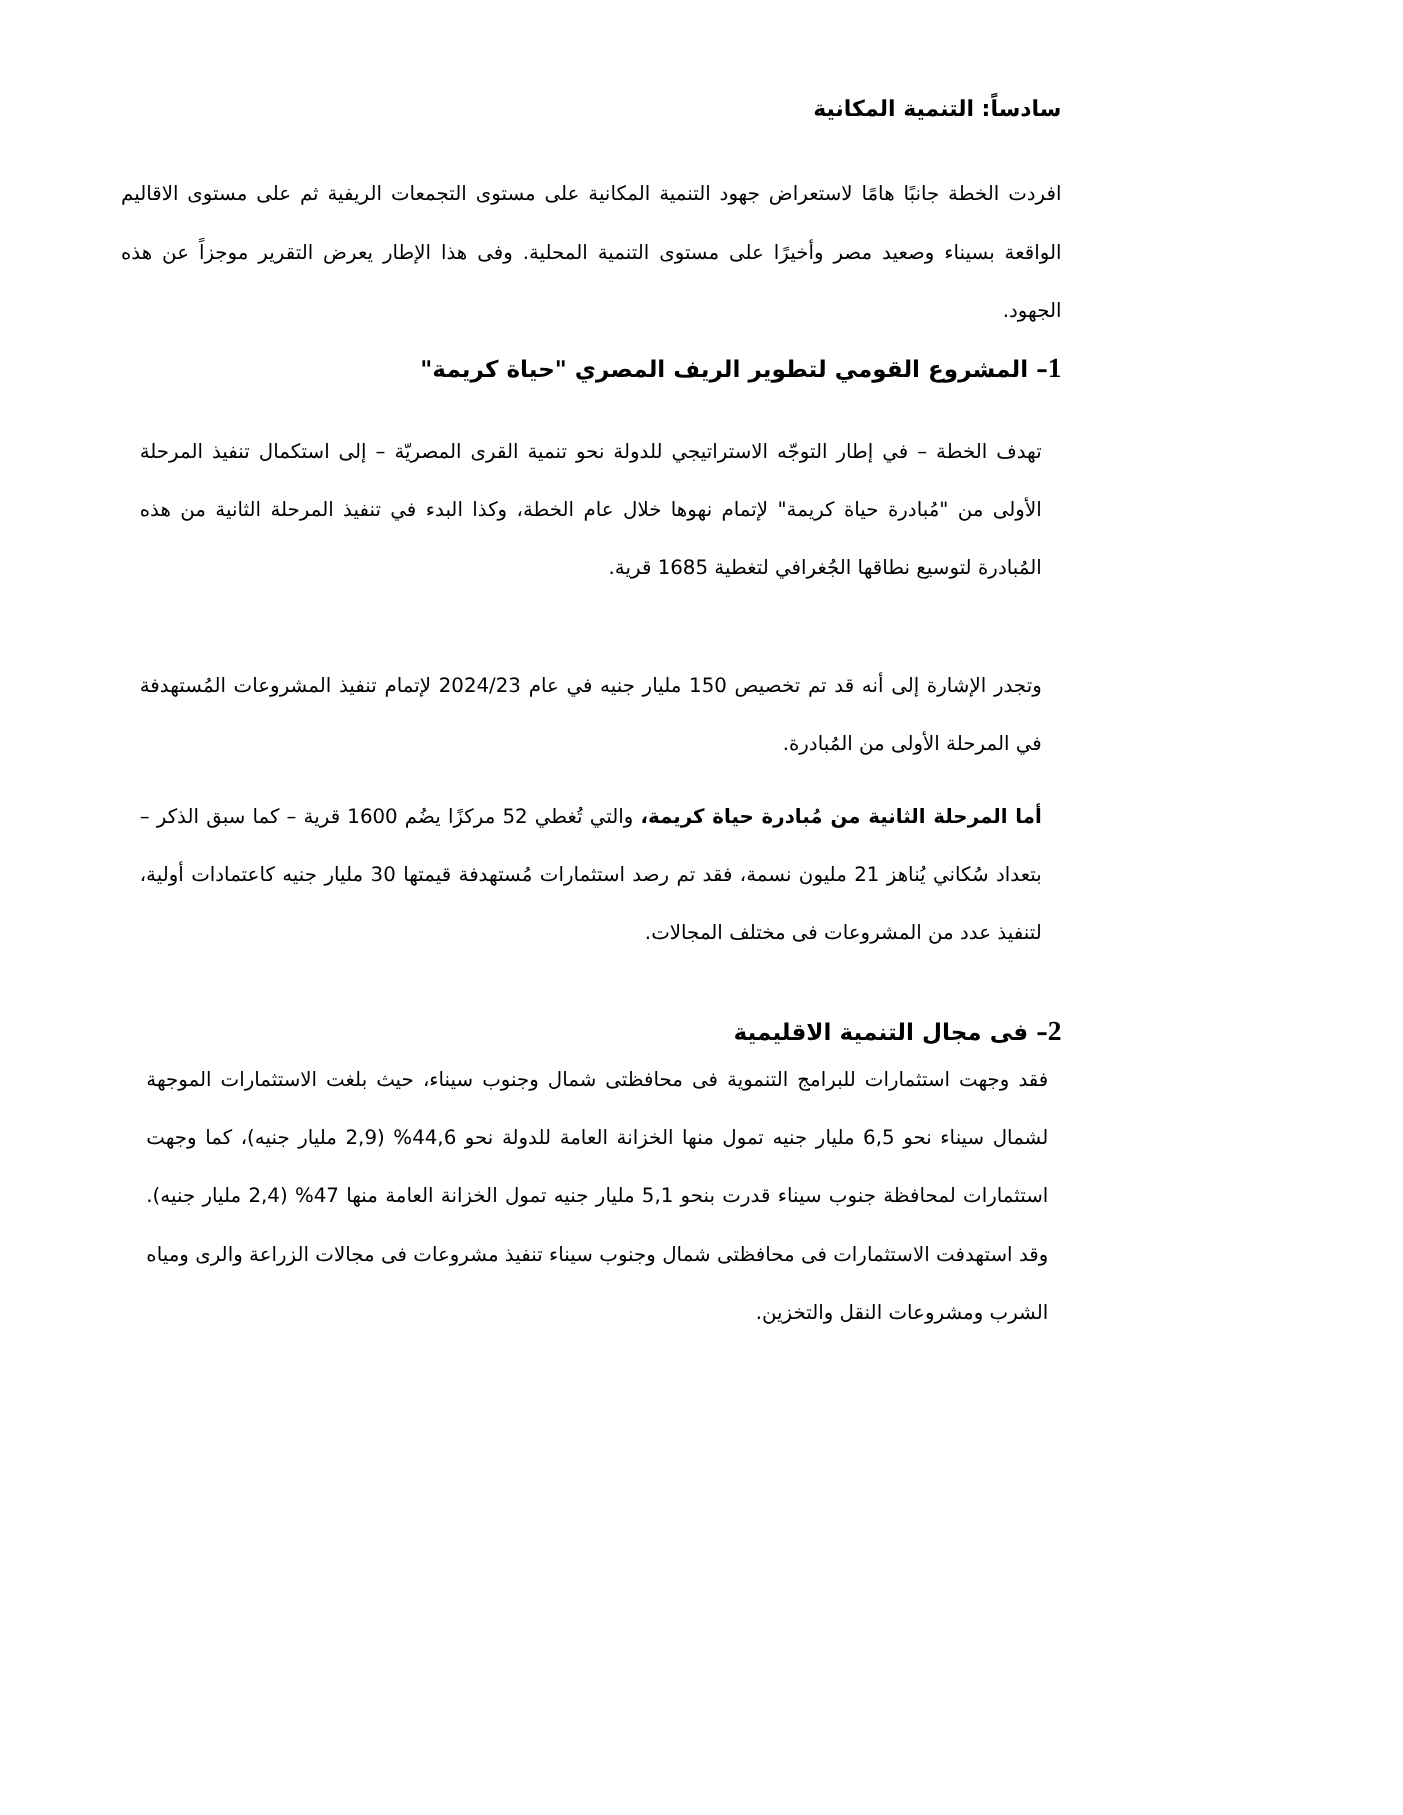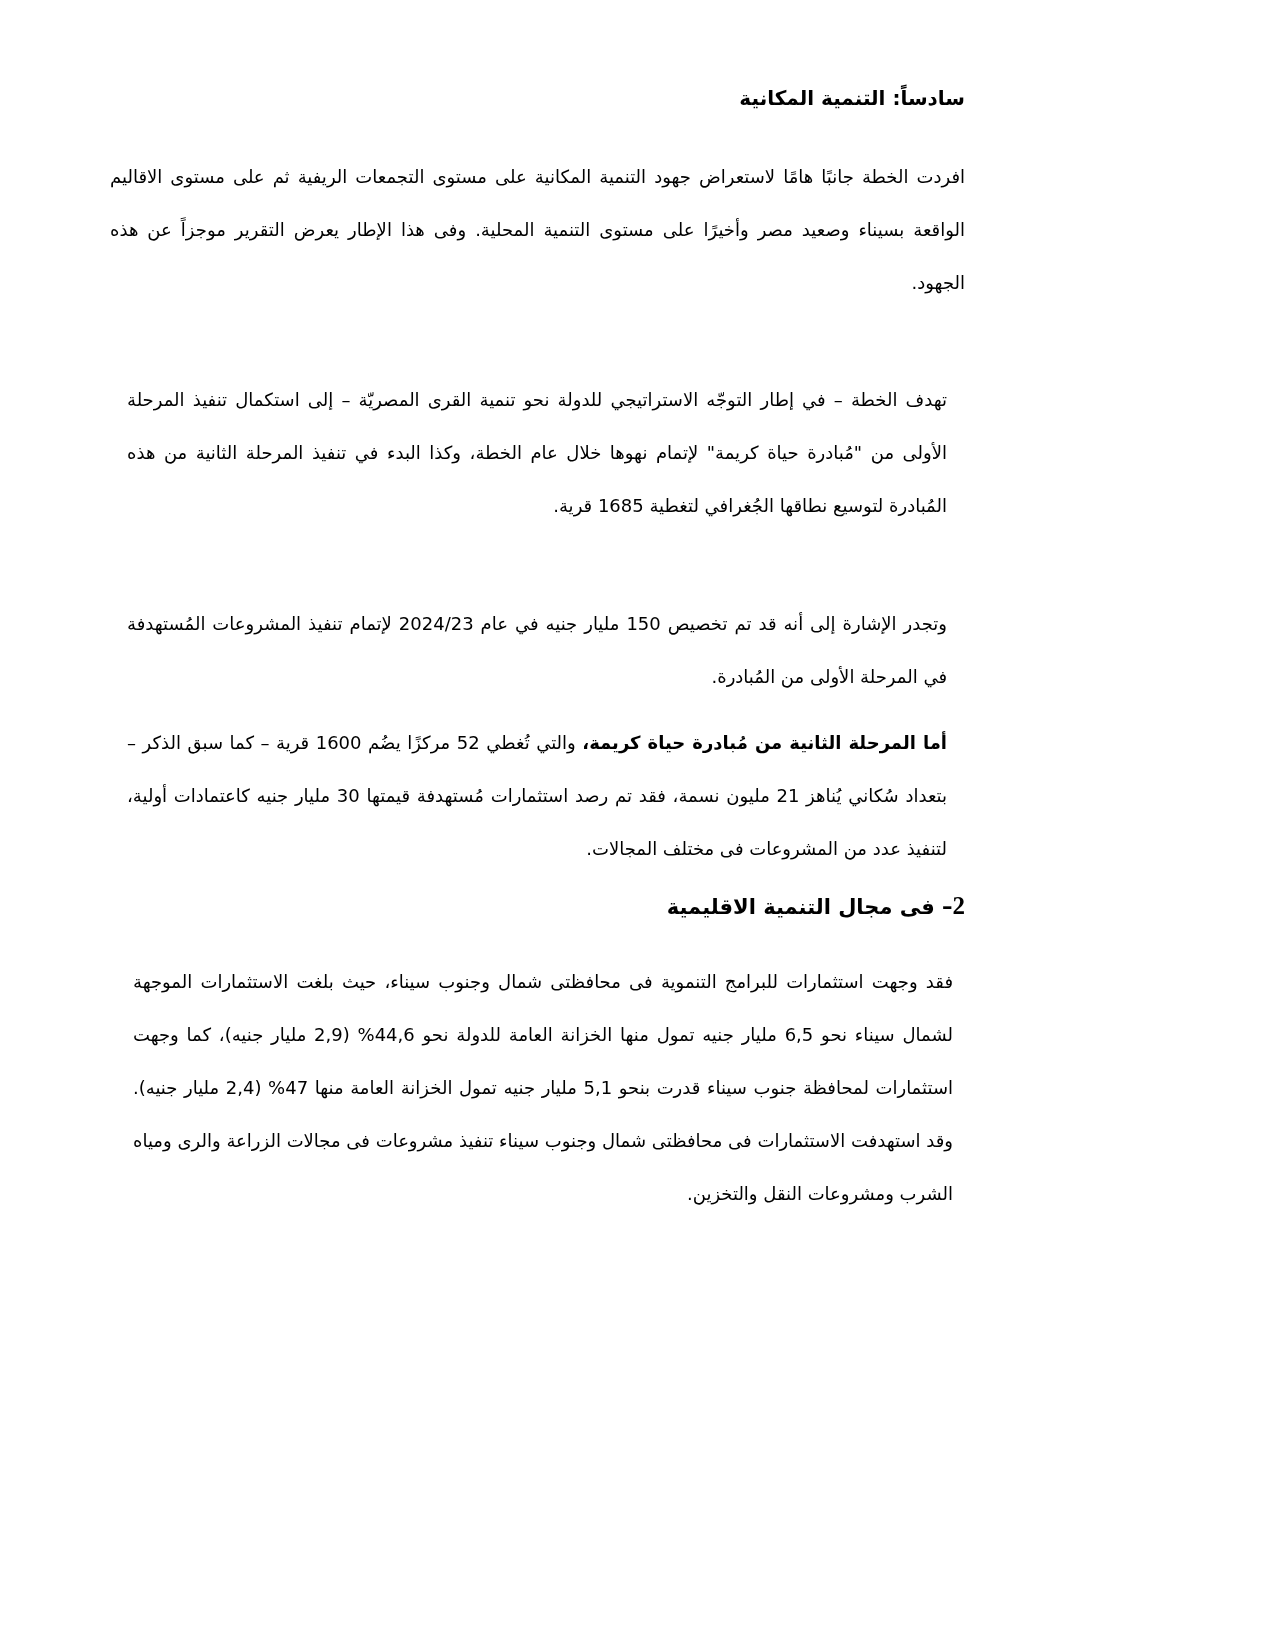--- a/index.html
+++ b/index.html
@@ -52,24 +52,24 @@
     }
     .sub-heading .num {
       font-family: "Liberation Serif", serif;
       font-size: 25px;
     }
     .bold {
       font-weight: bold;
     }
     #p1 { top: 150px; }
     #h1 { top: 322px; }
-    #p2 { top: 373px; right: 230px; width: 820px; }
+    #p2 { top: 384px; right: 230px; width: 820px; }
     #p3 { top: 597px; right: 230px; width: 820px; }
     #p4 { top: 716px; right: 230px; width: 820px; }
-    #h2 { top: 892px; }
+    #h2 { top: 924px; }
     #p5 { top: 955px; right: 224px; width: 820px; }
     #p6 { top: 1310px; right: 230px; width: 820px; }
     .page-number {
       position: absolute;
       top: 1510px;
       left: 0;
       width: 1275px;
       text-align: center;
       font-family: "Liberation Serif", serif;
       font-size: 20px;
@@ -78,20 +78,23 @@
   </style>
 </head>
 <body>
 
 <div class="page">
 
   <h2 id="section-title" class="section-title">سادساً: التنمية المكانية</h2>
 
   <p id="p1" class="para">افردت الخطة جانبًا هامًا لاستعراض جهود التنمية المكانية على مستوى التجمعات الريفية ثم على مستوى الاقاليم الواقعة بسيناء وصعيد مصر وأخيرًا على مستوى التنمية المحلية. وفى هذا الإطار يعرض التقرير موجزاً عن هذه الجهود.</p>
 
+  <h3 id="h1" class="sub-heading">
+    <span class="num">1</span><span>– المشروع القومي لتطوير الريف المصري "حياة كريمة"</span>
+  </h3>
 
   <p id="p2" class="para">تهدف الخطة – في إطار التوجّه الاستراتيجي للدولة نحو تنمية القرى المصريّة – إلى استكمال تنفيذ المرحلة الأولى من "مُبادرة حياة كريمة" لإتمام نهوها خلال عام الخطة، وكذا البدء في تنفيذ المرحلة الثانية من هذه المُبادرة لتوسيع نطاقها الجُغرافي لتغطية 1685 قرية.</p>
 
   <p id="p3" class="para">وتجدر الإشارة إلى أنه قد تم تخصيص 150 مليار جنيه في عام 2024/23 لإتمام تنفيذ المشروعات المُستهدفة في المرحلة الأولى من المُبادرة.</p>
 
   <p id="p4" class="para"><span class="bold">أما المرحلة الثانية من مُبادرة حياة كريمة،</span><span> والتي تُغطي 52 مركزًا يضُم 1600 قرية – كما سبق الذكر – بتعداد سُكاني يُناهز 21 مليون نسمة، فقد تم رصد استثمارات مُستهدفة قيمتها 30 مليار جنيه كاعتمادات أولية، لتنفيذ عدد من المشروعات فى مختلف المجالات.</span></p>
 
   <h3 id="h2" class="sub-heading">
     <span class="num">2</span><span>– فى مجال التنمية الاقليمية</span>
   </h3>

